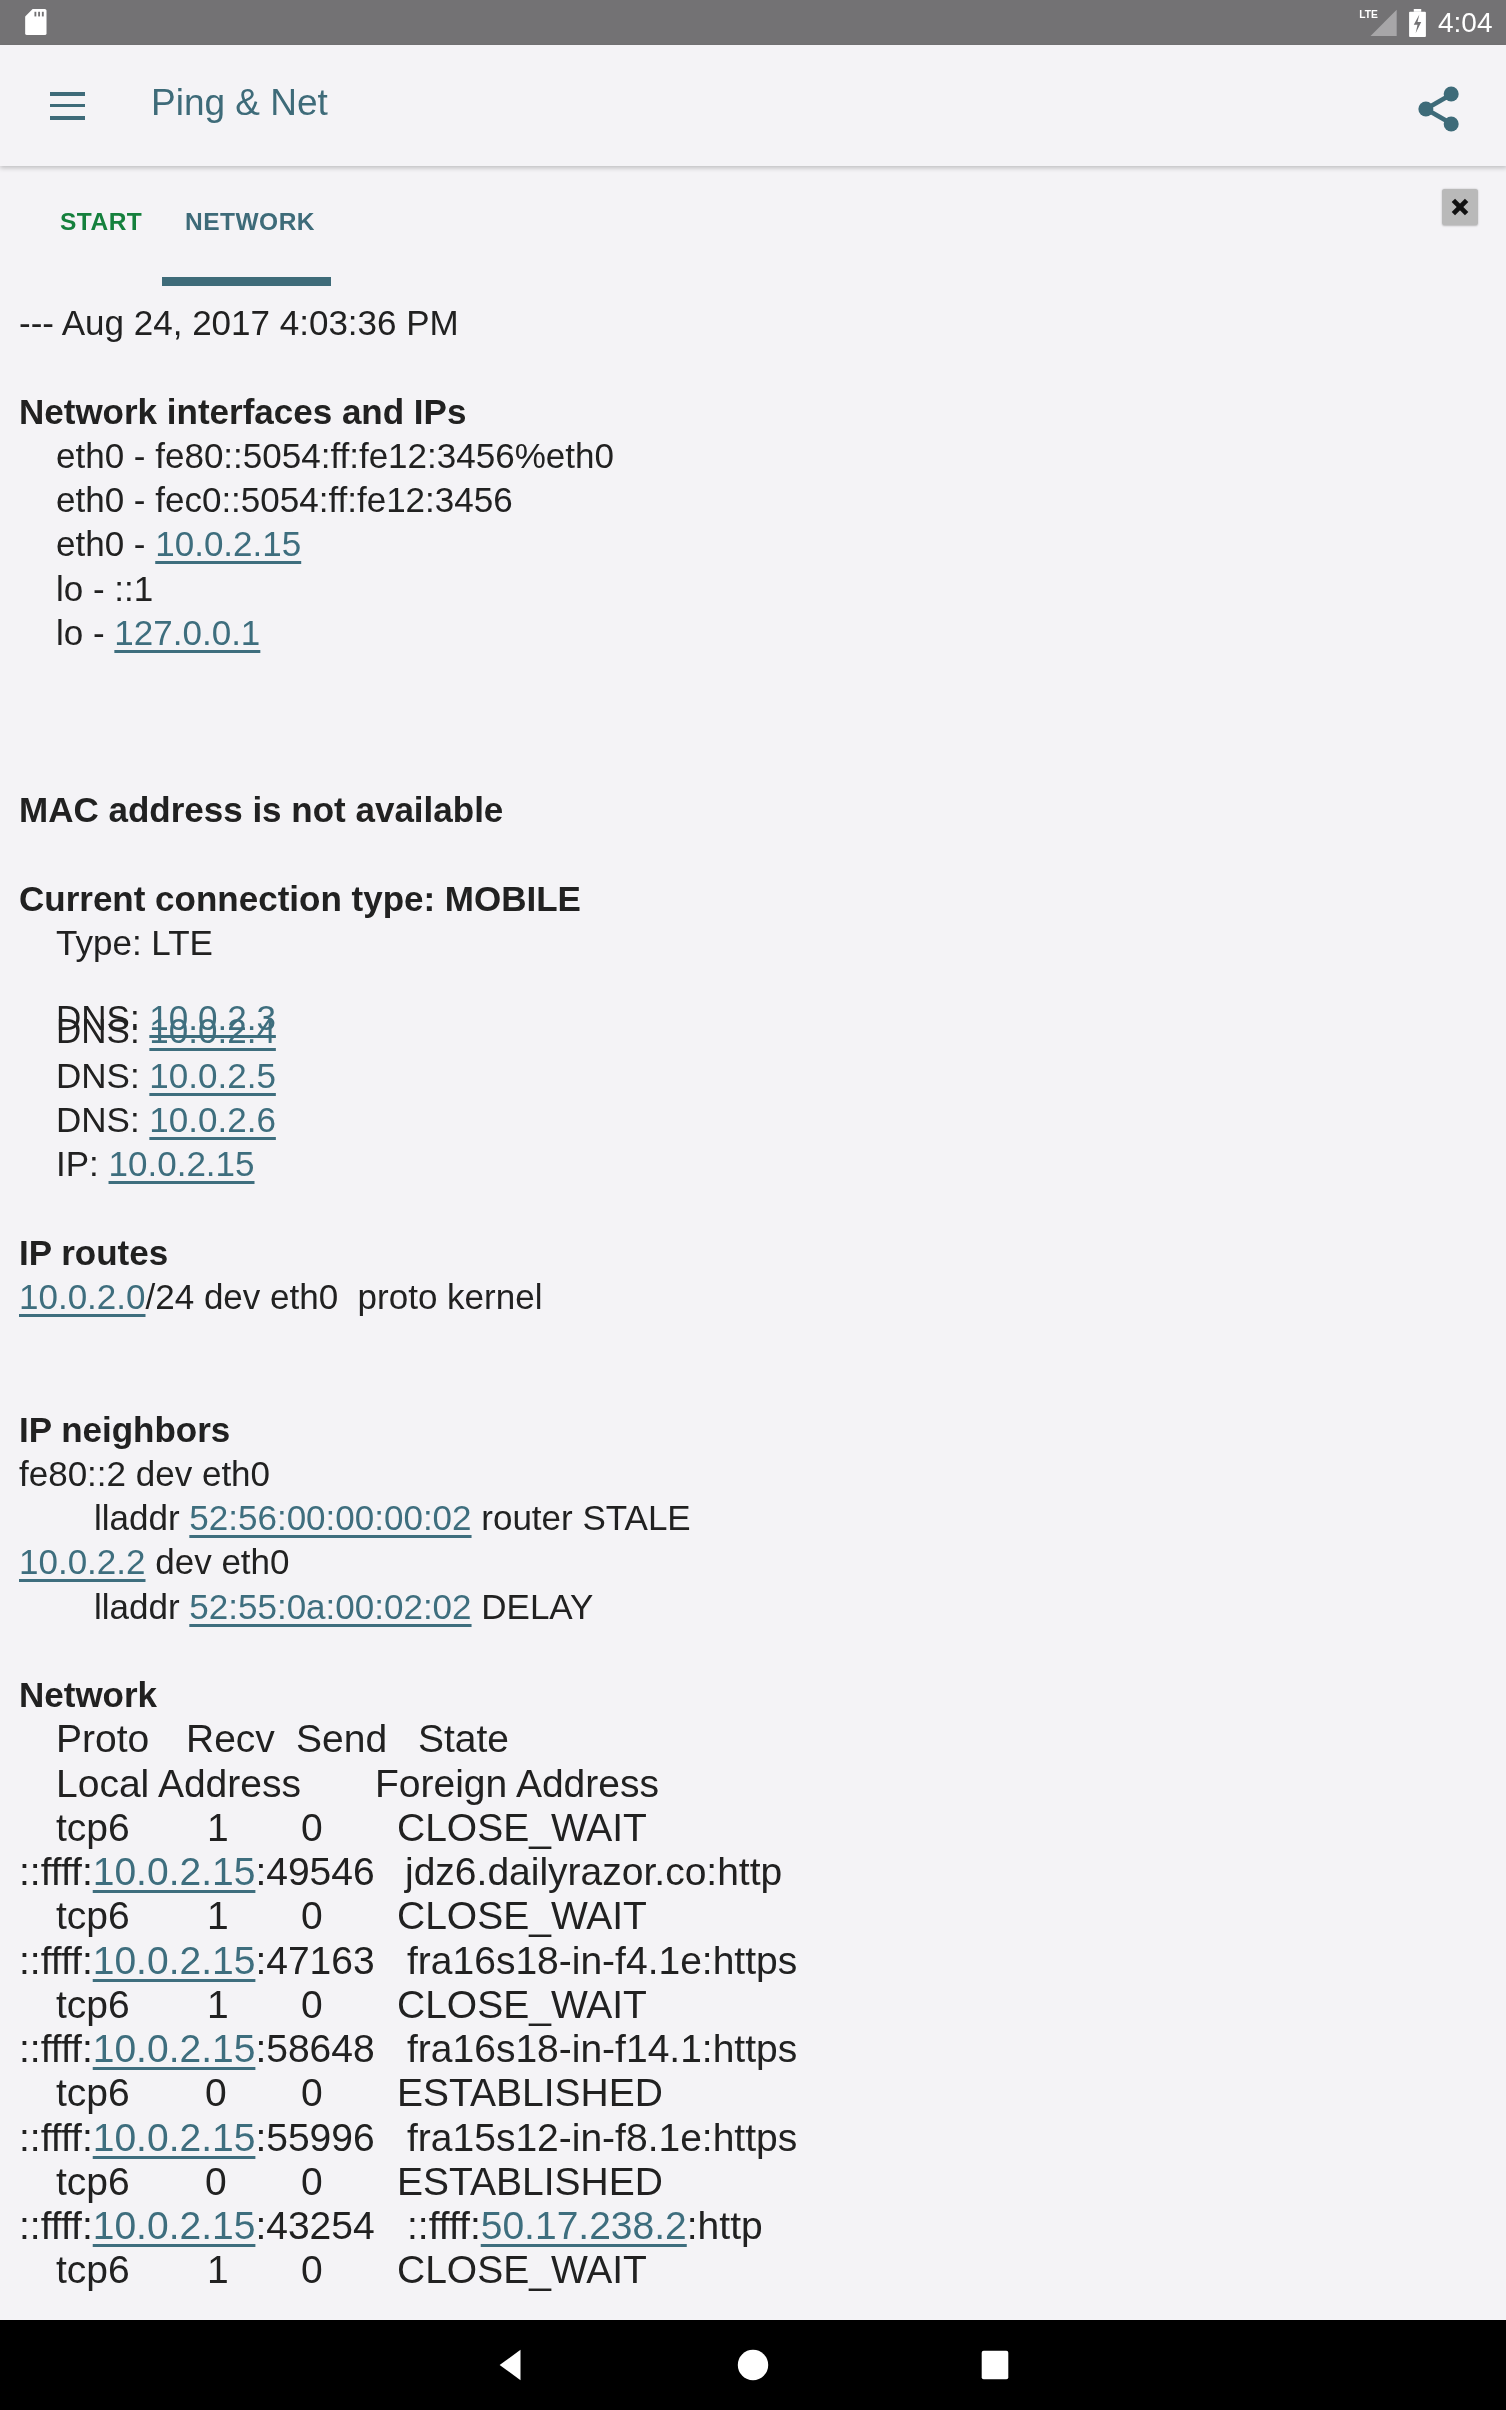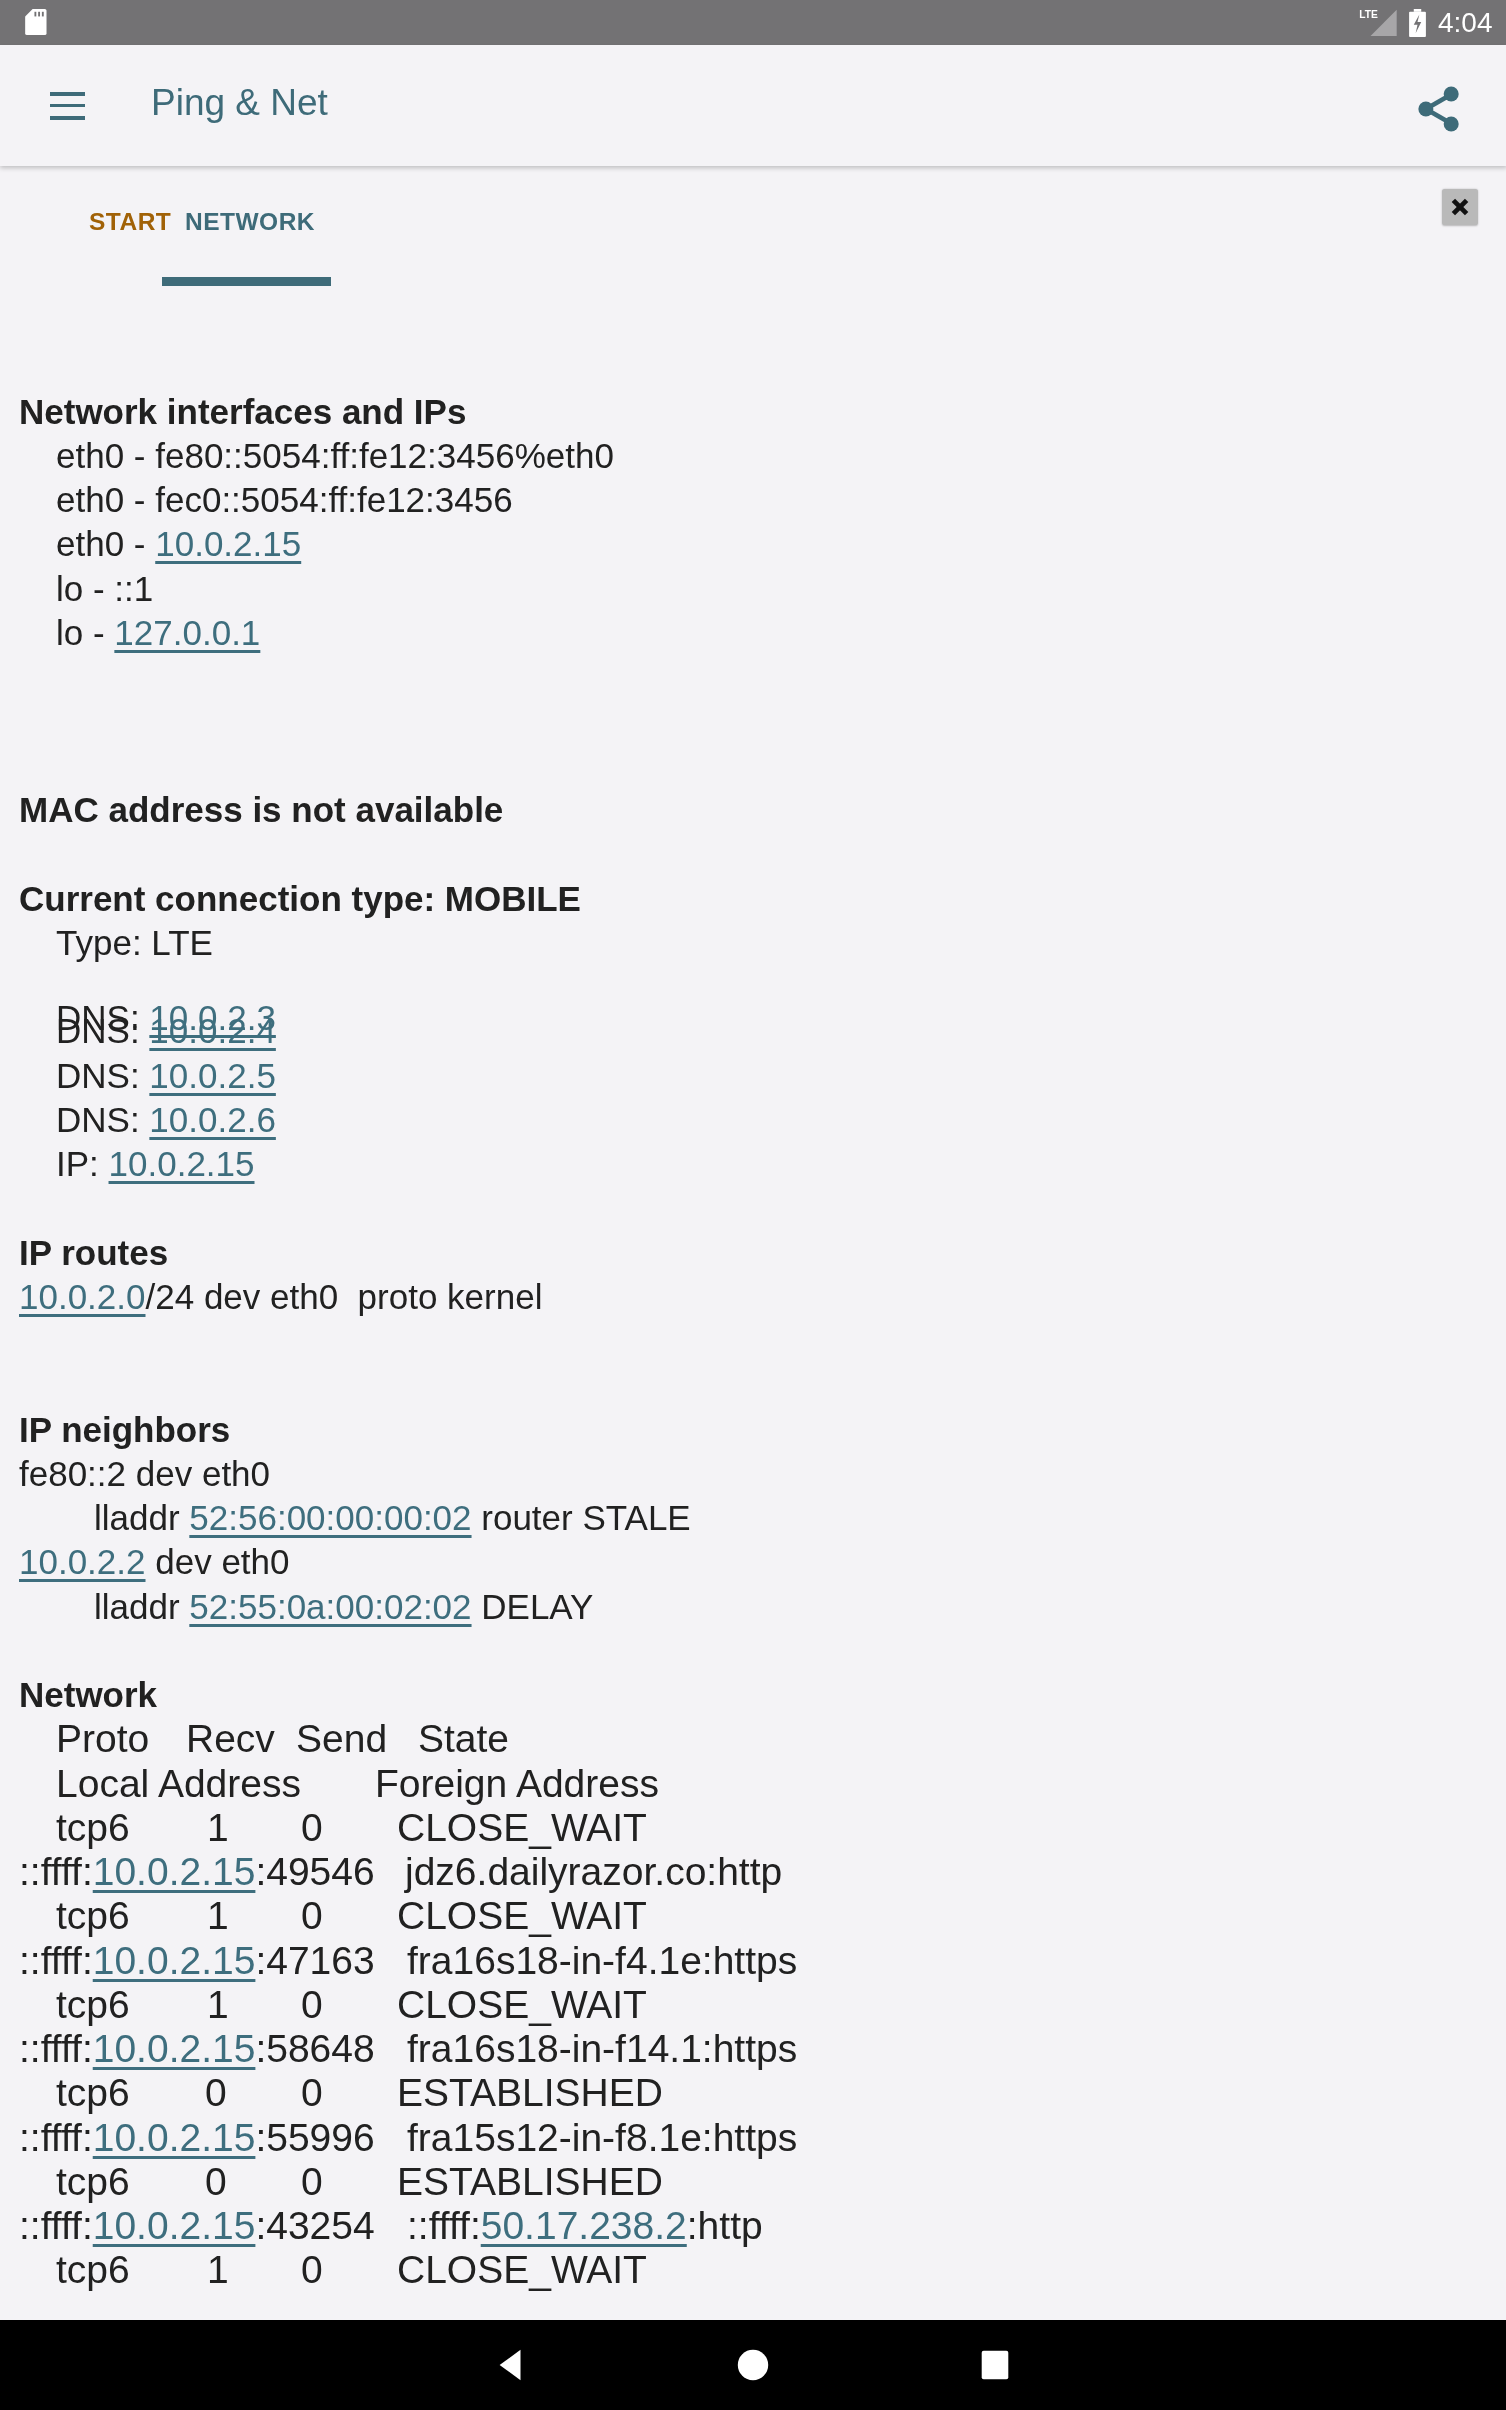--- a/index.html
+++ b/index.html
@@ -38,21 +38,21 @@
     font-size: 37px; color: #3e6b79; font-weight: 500;
   }
   .share-btn { position: absolute; left: 1409px; top: 34px; width: 60px; height: 60px; cursor: pointer; }
 
   .tabs { position: absolute; left: 0; top: 166px; width: 1507px; height: 122px; }
   .tab {
     position: absolute; top: 42px;
     font-size: 24.5px; font-weight: bold; letter-spacing: 0.5px;
     cursor: pointer;
   }
-  .tab-start { left: 60px; color: #a16207; margin-left: 29px; }
+  .tab-start { left: 60px; color: #15803d; }
   .tab-network { left: 185px; color: #3e6b79; }
   .tab-indicator {
     position: absolute; left: 162px; top: 111px; width: 169px; height: 8.5px; background: #3e6b79;
   }
   .close-btn {
     position: absolute; left: 1442px; top: 189px; width: 36px; height: 36px;
     background: #b9b9b9; border-radius: 2.8px;
     box-shadow: 0 0.9px 1.9px rgba(0,0,0,0.25);
     cursor: pointer;
   }
@@ -126,20 +126,21 @@
 </div>
 <div class="close-btn">
   <svg viewBox="0 0 38 38" width="36" height="36">
     <line x1="12" y1="12" x2="26" y2="26" stroke="#111" stroke-width="5"></line>
     <line x1="26" y1="12" x2="12" y2="26" stroke="#111" stroke-width="5"></line>
   </svg>
 </div>
 
 <div class="content">
 
+  <div class="line" style="top:13px">--- Aug 24, 2017 4:03:36 PM</div>
 
   <div class="line bold" style="top:102px">Network interfaces and IPs</div>
   <div class="line i1" style="top:146px"><span>eth0 - </span><span>fe80::5054:ff:fe12:3456%eth0</span></div>
   <div class="line i1" style="top:190px"><span>eth0 - </span><span>fec0::5054:ff:fe12:3456</span></div>
   <div class="line i1" style="top:234px"><span>eth0 - </span><a class="link">10.0.2.15</a></div>
   <div class="line i1" style="top:279px"><span>lo - </span><span>::1</span></div>
   <div class="line i1" style="top:323px"><span>lo - </span><a class="link">127.0.0.1</a></div>
 
 
   <div class="line bold" style="top:589px">Current connection type: MOBILE</div>

